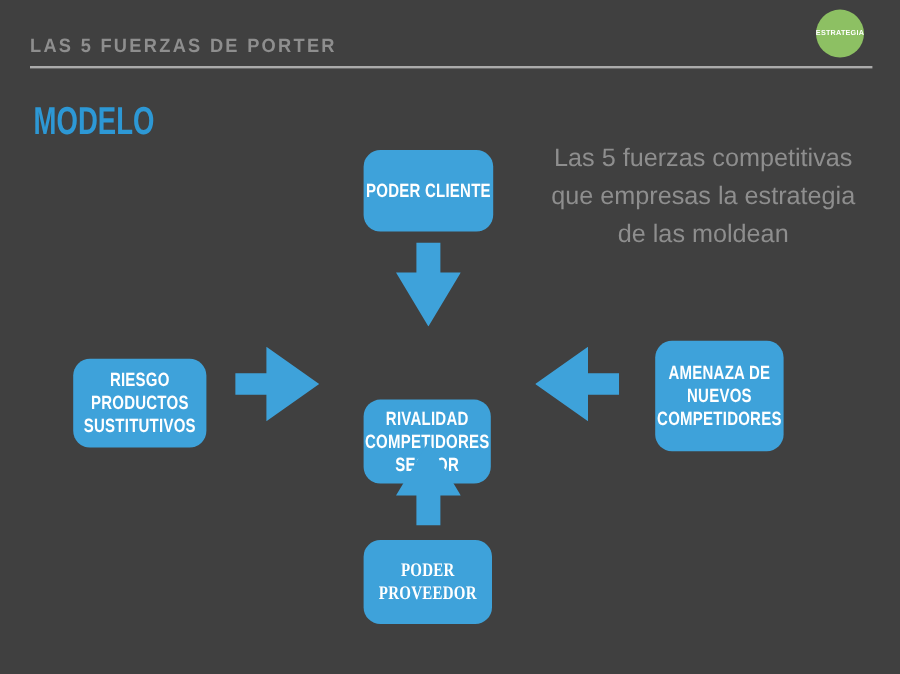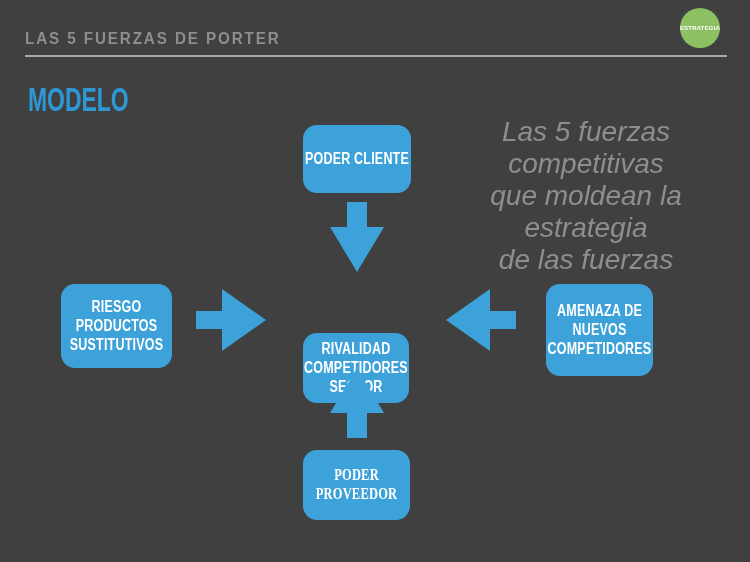--- a/index.html
+++ b/index.html
@@ -62,24 +62,23 @@
     transform: scaleX(0.74) scaleY(1.05);
     transform-origin: left top;
     white-space: nowrap;
   }
   .subtitle {
     position: absolute;
     left: 440px;
     top: 116px;
     width: 292px;
     text-align: center;
-    font-size: 28px;
+    font-size: 21px;
     line-height: 32px;
     color: #8E8E8E;
-    font-style: italic;
   }
 
   
   .box {
     position: absolute;
     background: #3EA2DA;
     border-radius: 14px;
     display: flex;
     align-items: center;
     justify-content: center;
@@ -91,21 +90,21 @@
   }
   .box .label {
     font-size: 12.5px;
     line-height: 15px;
     letter-spacing: 0.2px;
     transform: scaleY(1.28);
   }
   .box-top    { left: 303px; top: 125px; width: 108px; height: 68px; }
   .box-top .label { white-space: nowrap; }
   .box-center { left: 303px; top: 285px; width: 106px; height: 70px; margin-top: 48px; }
-  .box-left   { left:  61px; top: 284px; width: 111px; height: 84px; text-align: center; }
+  .box-left   { left:  61px; top: 299px; width: 111px; height: 74px; text-align: center; }
   .box-right  { left: 546px; top: 284px; width: 107px; height: 92px; }
   .box-bottom { left: 303px; top: 450px; width: 107px; height: 70px; font-family: Liberation Serif, serif; }
 
   
   .arrow { position: absolute; display: block; }
   .arrow-down  { left: 330px; top: 202px; }
   .arrow-up    { left: 330px; top: 368px; }
   .arrow-right { left: 196px; top: 289px; }
   .arrow-left  { left: 446px; top: 289px; }
 </style>
@@ -117,22 +116,22 @@
   <div class="header-title">LAS 5 FUERZAS DE PORTER</div>
   <div class="header-line"></div>
   <div class="badge">
     <span>ESTRATEGIA</span>
   </div>
 
   <div class="section-title">MODELO</div>
 
   <div class="subtitle">
     <div>Las 5 fuerzas competitivas</div>
-    <div>que moldean la estrategia</div>
-    <div>de las fuerzas</div>
+    <div>que empresas la estrategia</div>
+    <div>de las moldean</div>
   </div>
 
   <div class="box box-top">
     <span class="label">PODER CLIENTE</span>
   </div>
 
   <div class="box box-left">
     <span class="label">RIESGO PRODUCTOS SUSTITUTIVOS</span>
   </div>
 

